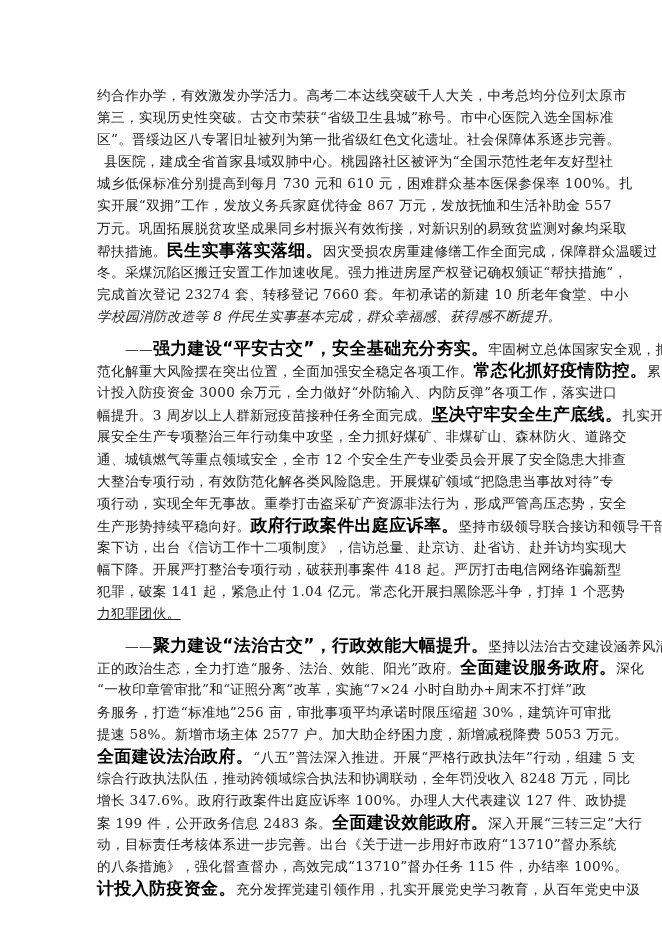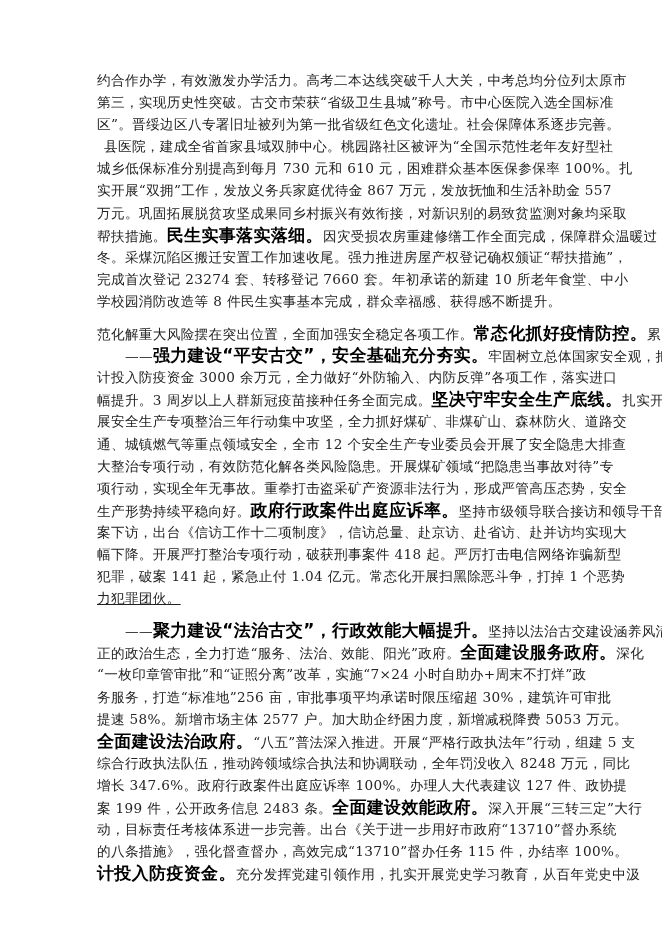--- a/index.html
+++ b/index.html
@@ -11,34 +11,34 @@
       width: 662px;
       height: 936px;
       position: relative;
       overflow: hidden;
       font-family: "DejaVu Serif", "Liberation Serif", serif;
       color: #222222;
     }
     .page {
       position: absolute;
       left: 97px;
-      top: 69px;
+      top: 84px;
       width: 462px;
     }
     .line {
       height: 22.1px;
       line-height: 22.1px;
       font-size: 13.6px;
       white-space: nowrap;
       letter-spacing: 0.35px;
       text-align: justify;
       text-align-last: justify;
     }
     .line.last { text-align-last: left; text-decoration: underline; }
-    .line.center { text-align: right; text-align-last: center; }
+    .line.center { text-align: right; text-align-last: center; font-style: italic; }
     .line.indent { padding-left: 28px; }
     .line.indent-half { padding-left: 7px; }
     .b { font-weight: bold; color: #000; font-family: "DejaVu Sans", sans-serif; font-size: 17px; }
     .gap { height: 10px; }
   </style>
 </head>
 <body>
 
 <div class="page">
 
@@ -54,25 +54,25 @@
       <span>帮扶措施。</span><span class="b">民生实事落实落细。</span><span>因灾受损农房重建修缮工作全面完成，保障群众温暖过</span>
     </div>
     <div class="line">冬。采煤沉陷区搬迁安置工作加速收尾。强力推进房屋产权登记确权颁证“帮扶措施”，</div>
     <div class="line">完成首次登记 23274 套、转移登记 7660 套。年初承诺的新建 10 所老年食堂、中小</div>
     <div class="line center">学校园消防改造等 8 件民生实事基本完成，群众幸福感、获得感不断提升。</div>
   </div>
 
   <div class="gap"></div>
 
   <div>
+    <div class="line indent">
+      <span>——</span><span class="b">强力建设“平安古交”，安全基础充分夯实。</span><span>牢固树立总体国家安全观，把防</span>
+    </div>
     <div class="line">
       <span>范化解重大风险摆在突出位置，全面加强安全稳定各项工作。</span><span class="b">常态化抓好疫情防控。</span><span>累</span>
-    </div>
-    <div class="line indent">
-      <span>——</span><span class="b">强力建设“平安古交”，安全基础充分夯实。</span><span>牢固树立总体国家安全观，把防</span>
     </div>
     <div class="line">计投入防疫资金 3000 余万元，全力做好“外防输入、内防反弹”各项工作，落实进口</div>
     <div class="line">
       <span>幅提升。3 周岁以上人群新冠疫苗接种任务全面完成。</span><span class="b">坚决守牢安全生产底线。</span><span>扎实开</span>
     </div>
     <div class="line">展安全生产专项整治三年行动集中攻坚，全力抓好煤矿、非煤矿山、森林防火、道路交</div>
     <div class="line">通、城镇燃气等重点领域安全，全市 12 个安全生产专业委员会开展了安全隐患大排查</div>
     <div class="line">大整治专项行动，有效防范化解各类风险隐患。开展煤矿领域“把隐患当事故对待”专</div>
     <div class="line">项行动，实现全年无事故。重拳打击盗采矿产资源非法行为，形成严管高压态势，安全</div>
     <div class="line">

